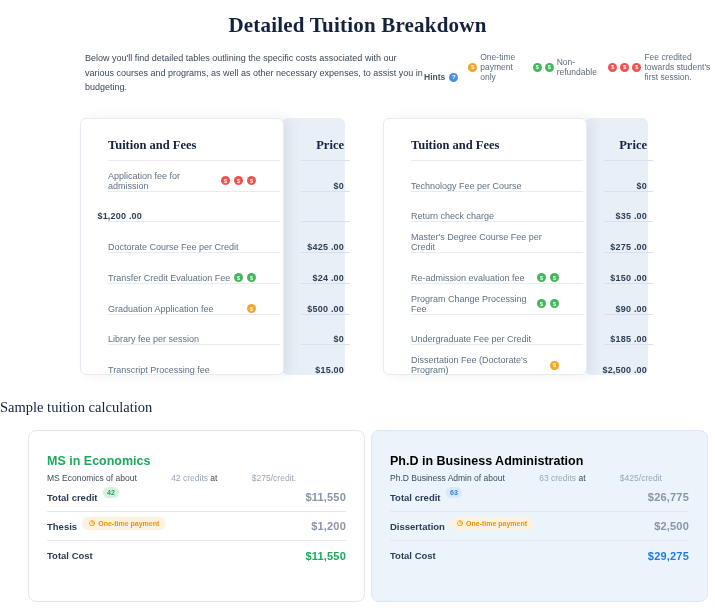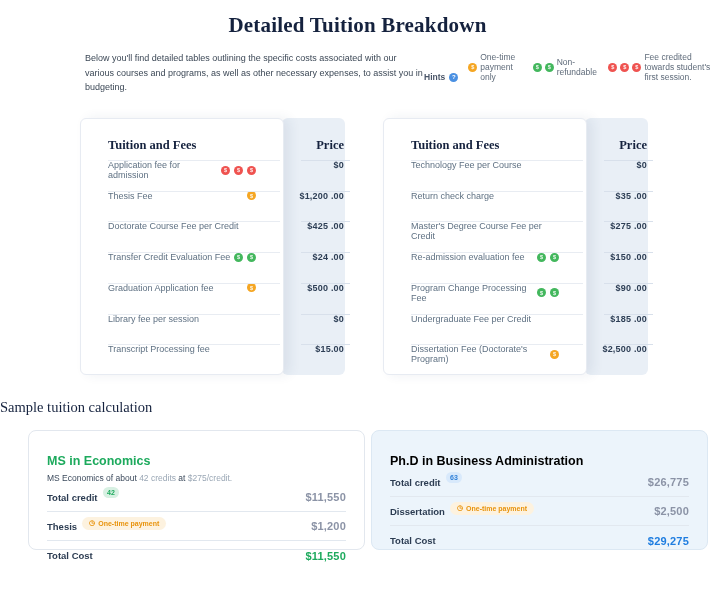--- a/index.html
+++ b/index.html
@@ -69,21 +69,21 @@
   .fee-rows { position:absolute; top:0; left:12px; width:100%; height:100%; display:flex; flex-direction:column; padding-top:12px; }
   .fee-header { display:flex; height:30px; align-items:center; }
   .fee-header .h-label {
     flex:1; padding-left:16px;
     font-family:"Liberation Serif", serif; font-weight:700; font-size:12.5px; color:#15223e;
   }
   .fee-header .h-price {
     width:63px; text-align:right; padding-right:13px;
     font-family:"Liberation Serif", serif; font-weight:700; font-size:12.5px; color:#15223e;
   }
-  .fee-row { flex:1; display:flex; align-items:flex-start; position:relative;gap:26px; }
+  .fee-row { flex:1; display:flex; align-items:flex-end; position:relative;gap:26px; }
   .fee-row::before {
     content:""; position:absolute; top:0; left:16px; width:172px; height:1px; background:#e8ecf2;
   }
   .fee-row::after {
     content:""; position:absolute; top:0; right:7px; width:49px; height:1px; background:#d8e0eb;
   }
   .cell-label {
     flex:1; display:flex; align-items:center; justify-content:space-between;
     padding:0 12px 0 16px; font-size:9px; color:#5f7183;
   }
@@ -93,27 +93,27 @@
   }
 
   
   .sample-heading {
     position:absolute; top:399px; left:0; width:100%;
     font-family:"Liberation Serif", serif; font-weight:400;
     font-size:14.5px; color:#15223e;
   }
   .cards-row { position:absolute; top:430px; left:28px; display:flex; gap:6px; }
   .calc-card {
-    width:337px; height:120px;
+    width:337px; height:172px;
     border-radius:8px;
     padding:23px 18px 0;
   }
   .calc-title { font-size:12.5px; font-weight:bold; }
   .calc-subtitle { margin-top:5px; font-size:8.5px; color:#3c4a5c; }
-  .calc-subtitle .muted { color:#9aa7b5; }
+  .calc-subtitle .muted { color:#9aa7b5;margin-left:32px; }
   .calc-rows { }
   .calc-row { display:flex; justify-content:space-between; align-items:center; height:29px; }
   .calc-row:not(:last-child) { border-bottom:1px solid #e2e8ef; }
   .calc-label { display:flex; align-items:center; gap:5px; font-size:9.5px; font-weight:bold; color:#2c3c52; }
   .credit-badge {
     font-size:7px; font-weight:bold; padding:2px 4.5px; border-radius:8px;
     transform:translateY(-5px);
   }
   .pill {
     display:inline-flex; align-items:center; gap:3px;
@@ -168,26 +168,20 @@
               <span>Application fee for admission</span>
               <span class="coins">
                 <span class="coin" style="background: rgb(239, 83, 80);">$</span>
                 <span class="coin" style="background: rgb(239, 83, 80);">$</span>
                 <span class="coin" style="background: rgb(239, 83, 80);">$</span>
               </span>
             </div>
             <div class="cell-price">$0</div>
           </div>
           <div class="fee-row">
-            <div class="cell-label">
-              <span>Thesis Fee</span>
-              <span class="coins">
-                <span class="coin" style="background: rgb(245, 166, 35);">$</span>
-              </span>
-            </div>
             <div class="cell-price">$1,200 .00</div>
           </div>
           <div class="fee-row">
             <div class="cell-label">
               <span>Doctorate Course Fee per Credit</span>
             </div>
             <div class="cell-price">$425 .00</div>
           </div>
           <div class="fee-row">
             <div class="cell-label">
@@ -317,20 +311,21 @@
         <div class="calc-row">
           <div class="calc-label">
             <span>Total Cost</span>
           </div>
           <div class="calc-value" style="color: rgb(29, 170, 93);">$11,550</div>
         </div>
       </div>
     </div>
     <div class="calc-card" style="background: rgb(236, 244, 251); border: 1px solid rgb(220, 232, 243);">
       <div class="calc-title" style="color: #000000;">Ph.D in Business Administration</div>
+      <div class="calc-subtitle"><span>Ph.D Business Admin of about </span><span class="muted">63 credits</span><span> at </span><span class="muted">$425/credit</span></div>
       <div class="calc-rows">
         <div class="calc-row">
           <div class="calc-label">
             <span>Total credit</span>
             <span class="credit-badge" style="background: rgb(216, 233, 251); color: rgb(47, 128, 216);">63</span>
           </div>
           <div class="calc-value" style="color: rgb(139, 147, 166);">$26,775</div>
         </div>
         <div class="calc-row">
           <div class="calc-label">

